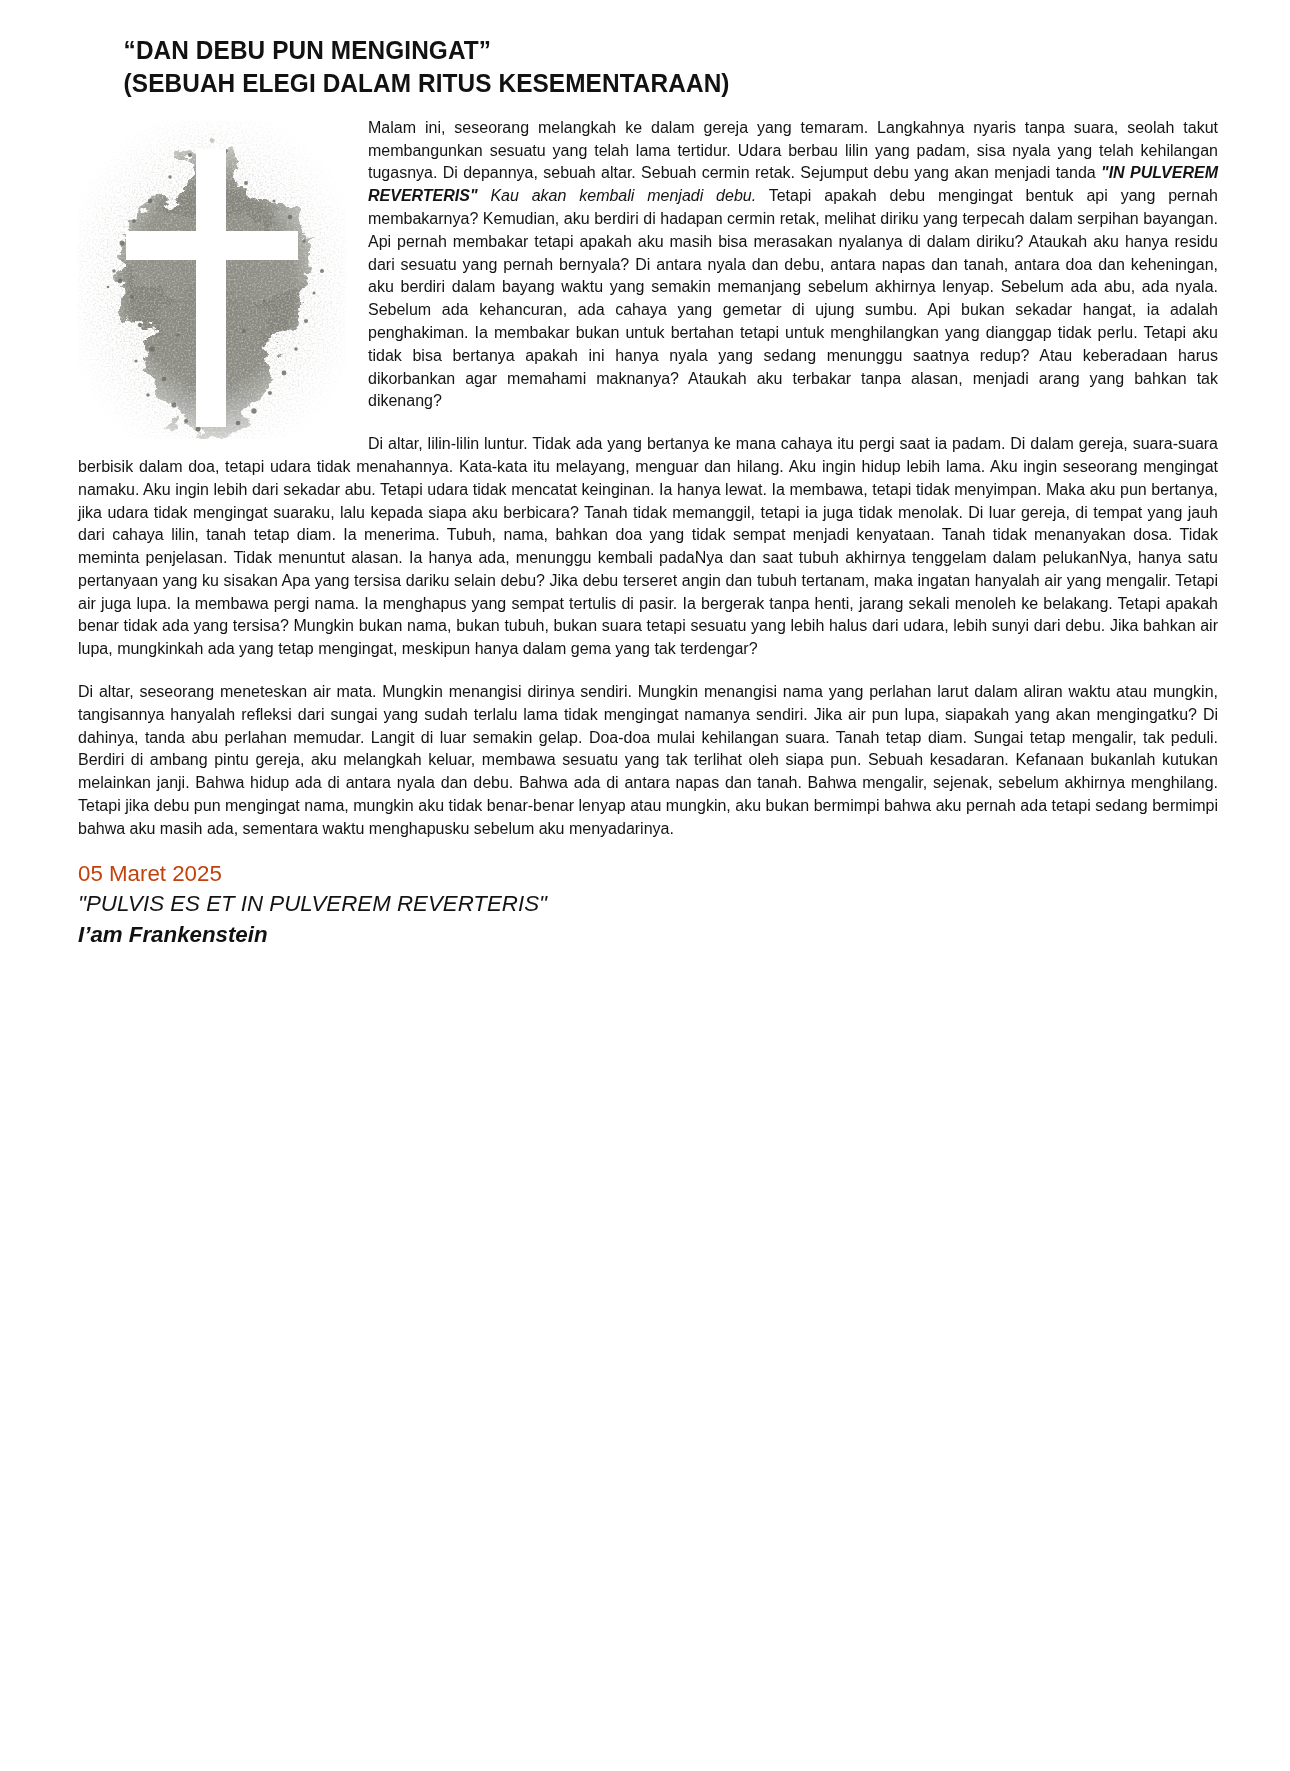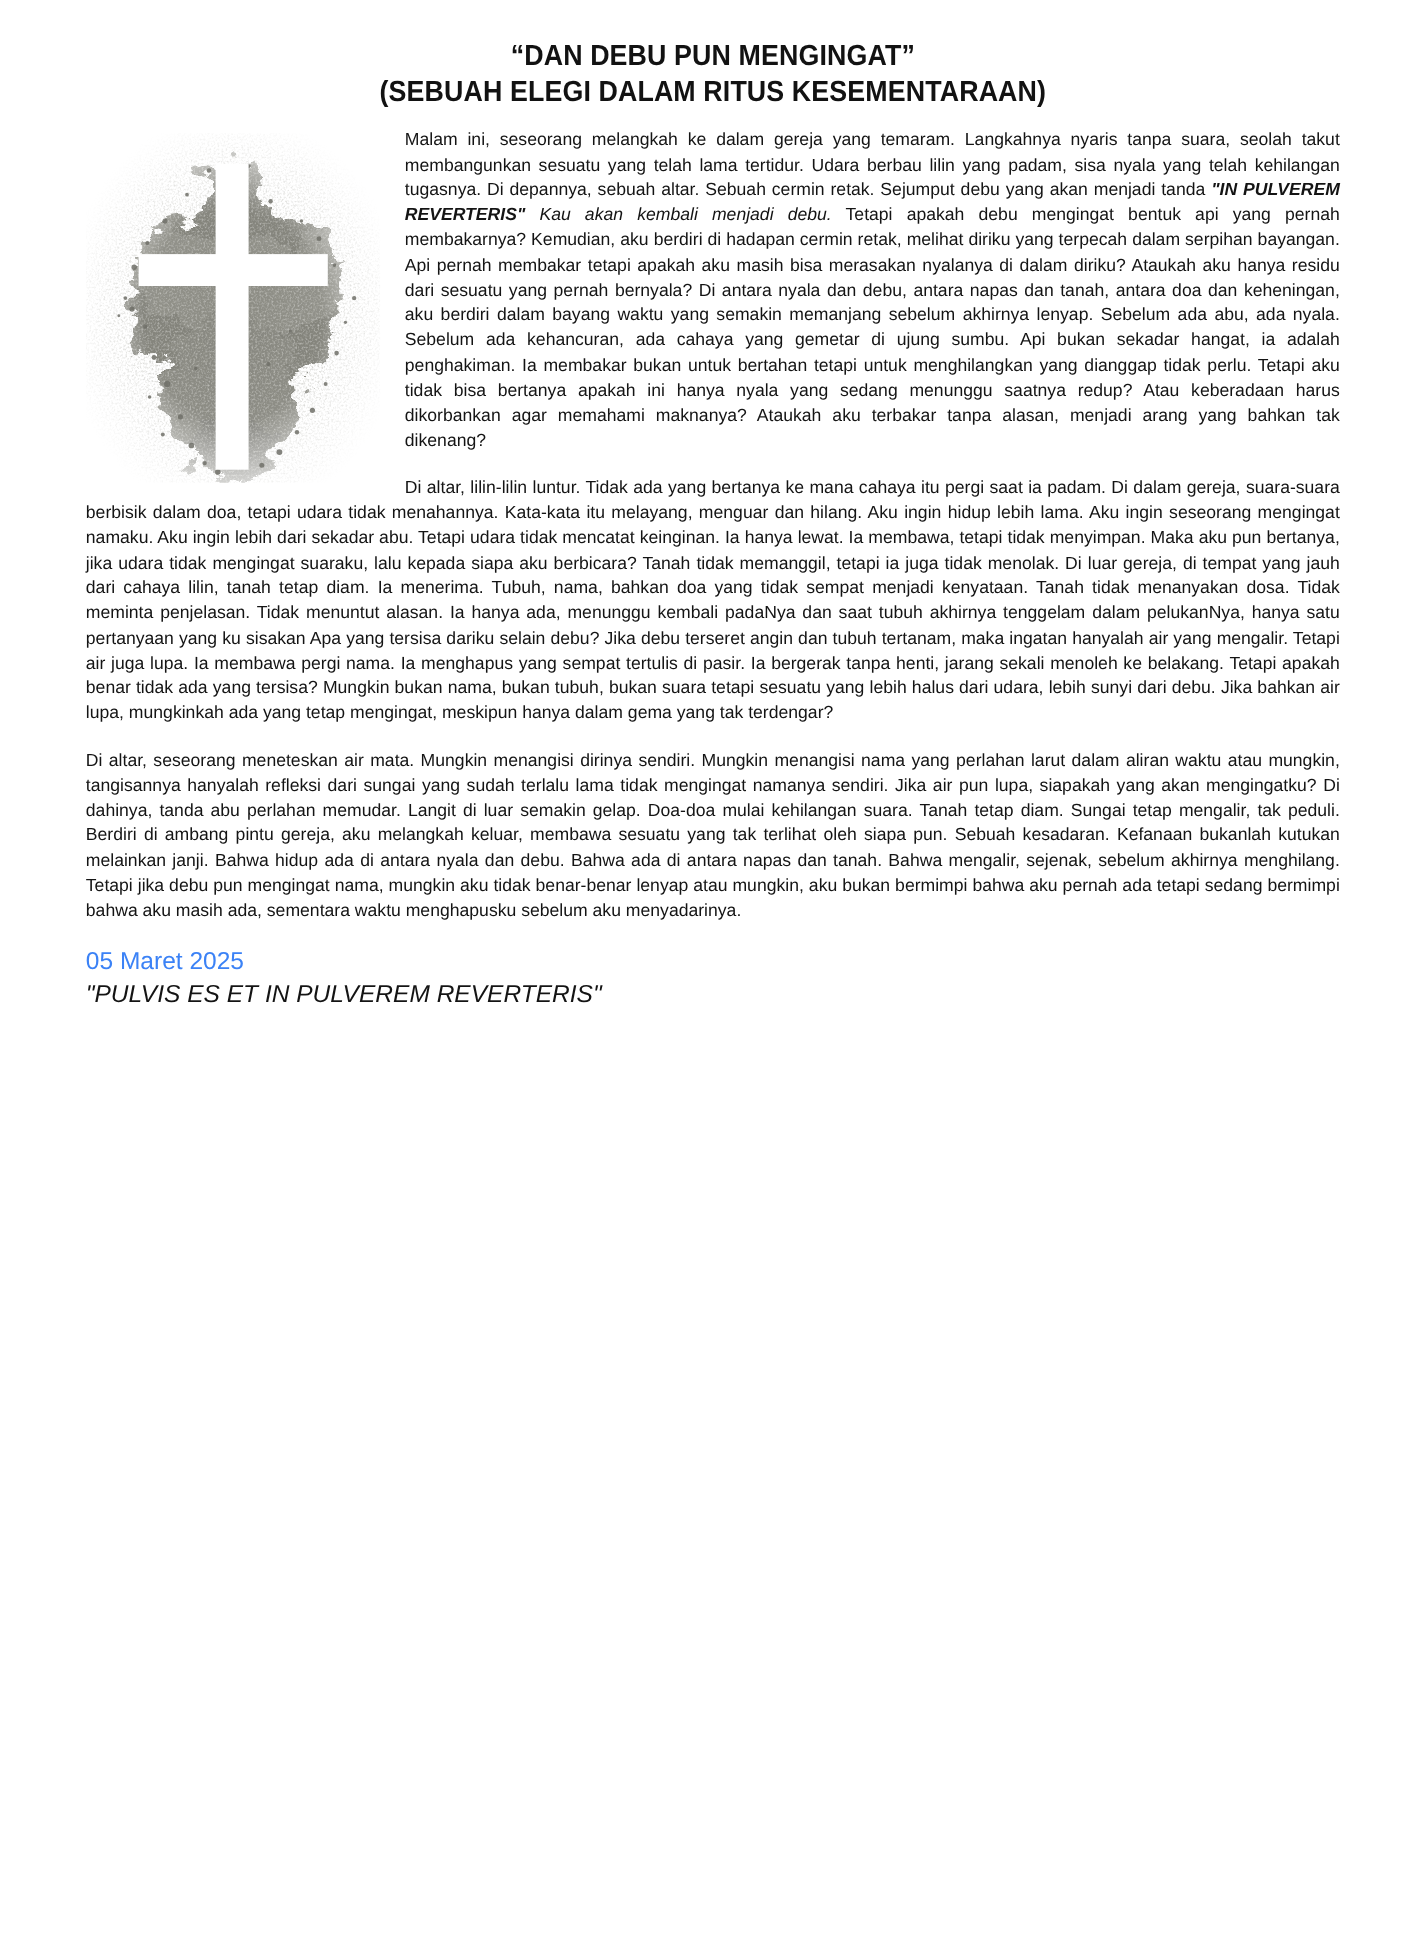--- a/index.html
+++ b/index.html
@@ -18,21 +18,21 @@
     position: relative;
     width: 1290px;
     height: 1771px;
     box-sizing: border-box;
     padding: 34px 72px 0 78px;
     background: #ffffff;
   }
 
   
   .title-block {
-    text-align: center;
+    text-align: left;
     margin: 0 0 16px 0;
   }
   .title-line {
     font-weight: bold;
     font-size: 26.5px;
     line-height: 1.26;
     letter-spacing: 0.1px;
     color: #121212;
     font-stretch: condensed;
     transform: scaleX(0.92);
@@ -85,21 +85,21 @@
 
   
   .footer {
     clear: both;
     margin-top: 18px;
     font-size: 22.3px;
     line-height: 1.37;
     text-align: left;
   }
   .footer-date {
-    color: #3b82f6;
+    color: #c2410c;
   }
   .footer-latin {
     font-style: italic;
     color: #141414;
   }
   .footer-author {
     font-style: italic;
     font-weight: bold;
     color: #111111;
   }
@@ -214,15 +214,16 @@
       <span>Di altar, lilin-lilin luntur. Tidak ada yang bertanya ke mana cahaya itu pergi saat ia padam. Di dalam gereja, suara-suara berbisik dalam doa, tetapi udara tidak menahannya. Kata-kata itu melayang, menguar dan hilang. Aku ingin hidup lebih lama. Aku ingin seseorang mengingat namaku. Aku ingin lebih dari sekadar abu. Tetapi udara tidak mencatat keinginan. Ia hanya lewat. Ia membawa, tetapi tidak menyimpan. Maka aku pun bertanya, jika udara tidak mengingat suaraku, lalu kepada siapa aku berbicara? Tanah tidak memanggil, tetapi ia juga tidak menolak. Di luar gereja, di tempat yang jauh dari cahaya lilin, tanah tetap diam. Ia menerima. Tubuh, nama, bahkan doa yang tidak sempat menjadi kenyataan. Tanah tidak menanyakan dosa. Tidak meminta penjelasan. Tidak menuntut alasan. Ia hanya ada, menunggu kembali padaNya dan saat tubuh akhirnya tenggelam dalam pelukanNya, hanya satu pertanyaan yang ku sisakan Apa yang tersisa dariku selain debu? Jika debu terseret angin dan tubuh tertanam, maka ingatan hanyalah air yang mengalir. Tetapi air juga lupa. Ia membawa pergi nama. Ia menghapus yang sempat tertulis di pasir. Ia bergerak tanpa henti, jarang sekali menoleh ke belakang. Tetapi apakah benar tidak ada yang tersisa? Mungkin bukan nama, bukan tubuh, bukan suara tetapi sesuatu yang lebih halus dari udara, lebih sunyi dari debu. Jika bahkan air lupa, mungkinkah ada yang tetap mengingat, meskipun hanya dalam gema yang tak terdengar?</span>
     </p>
     <p>
       <span>Di altar, seseorang meneteskan air mata. Mungkin menangisi dirinya sendiri. Mungkin menangisi nama yang perlahan larut dalam aliran waktu atau mungkin, tangisannya hanyalah refleksi dari sungai yang sudah terlalu lama tidak mengingat namanya sendiri. Jika air pun lupa, siapakah yang akan mengingatku? Di dahinya, tanda abu perlahan memudar. Langit di luar semakin gelap. Doa-doa mulai kehilangan suara. Tanah tetap diam. Sungai tetap mengalir, tak peduli. Berdiri di ambang pintu gereja, aku melangkah keluar, membawa sesuatu yang tak terlihat oleh siapa pun. Sebuah kesadaran. Kefanaan bukanlah kutukan melainkan janji. Bahwa hidup ada di antara nyala dan debu. Bahwa ada di antara napas dan tanah. Bahwa mengalir, sejenak, sebelum akhirnya menghilang. Tetapi jika debu pun mengingat nama, mungkin aku tidak benar-benar lenyap atau mungkin, aku bukan bermimpi bahwa aku pernah ada tetapi sedang bermimpi bahwa aku masih ada, sementara waktu menghapusku sebelum aku menyadarinya.</span>
     </p>
   </div>
 
   <div class="footer">
     <div class="footer-date">05 Maret 2025</div>
     <div class="footer-latin">"PULVIS ES ET IN PULVEREM REVERTERIS"</div>
+    <div class="footer-author">I’am Frankenstein</div>
   </div>
 
 </div>
 
 </body></html>

